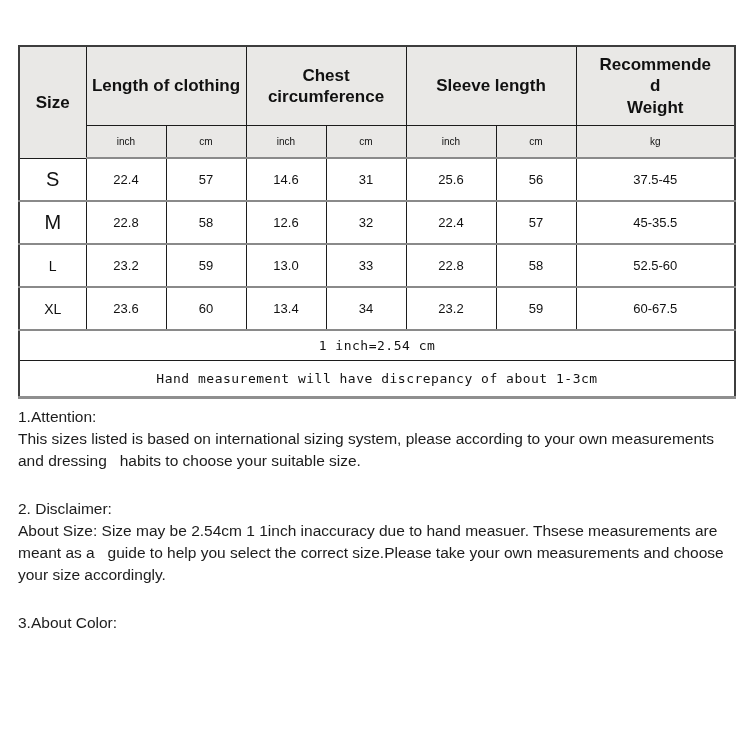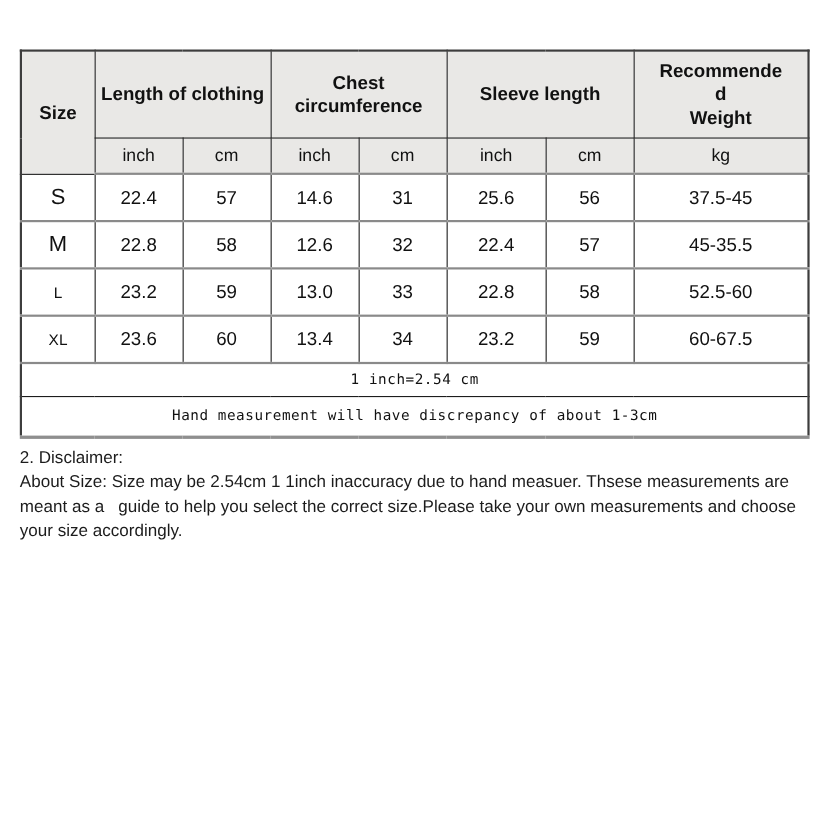--- a/index.html
+++ b/index.html
@@ -47,28 +47,28 @@
   }
   th.size-head {
     font-size: 18px;
     font-weight: bold;
   }
   th.weight-head {
     white-space: pre-line;
   }
   tr.unit-row th {
     height: 31px;
-    font-size: 16px;
+    font-size: 10px;
     font-weight: normal;
     border-bottom: 2px solid #8a8a8a;
     margin-left: 12px;
   }
   tbody.data td {
     height: 41px;
-    font-size: 17px;
+    font-size: 13px;
     font-weight: normal;
     background: #ffffff;
     border-top: 2px solid #8a8a8a;
   }
   tbody.data tr:first-child td { border-top: none; }
   tbody.data tr:nth-child(1) td.size-cell,
   tbody.data tr:nth-child(2) td.size-cell { font-size: 20px; }
   tbody.data tr:nth-child(3) td.size-cell,
   tbody.data tr:nth-child(4) td.size-cell { font-size: 14px; }
   tbody.notes td {
@@ -181,20 +181,25 @@
         <td colspan="8">1 inch=2.54 cm</td>
       </tr>
       <tr class="note-2">
         <td colspan="8">Hand measurement will have discrepancy of about 1-3cm</td>
       </tr>
     </tbody>
   </table>
 
   <div class="info-section">
     <div class="para">
+      <div class="para-heading">1.Attention:</div>
+      <div class="para-body">This sizes listed is based on international sizing system, please according to your own measurements and dressing   habits to choose your suitable size.</div>
+    </div>
+    <div class="para">
       <div class="para-heading">2. Disclaimer:</div>
       <div class="para-body">About Size: Size may be 2.54cm 1 1inch inaccuracy due to hand measuer. Thsese measurements are meant as a   guide to help you select the correct size.Please take your own measurements and choose your size accordingly.</div>
     </div>
     <div class="para">
+      <div class="para-heading">3.About Color:</div>
     </div>
   </div>
 
 </div>
 
 </body></html>

